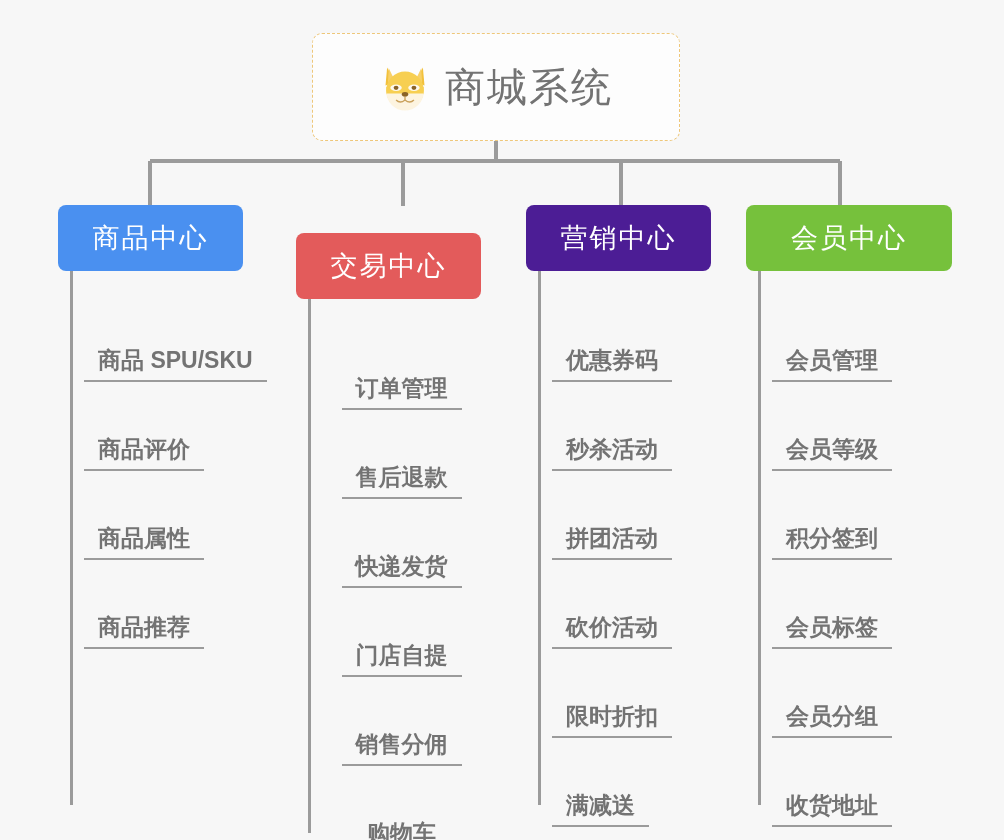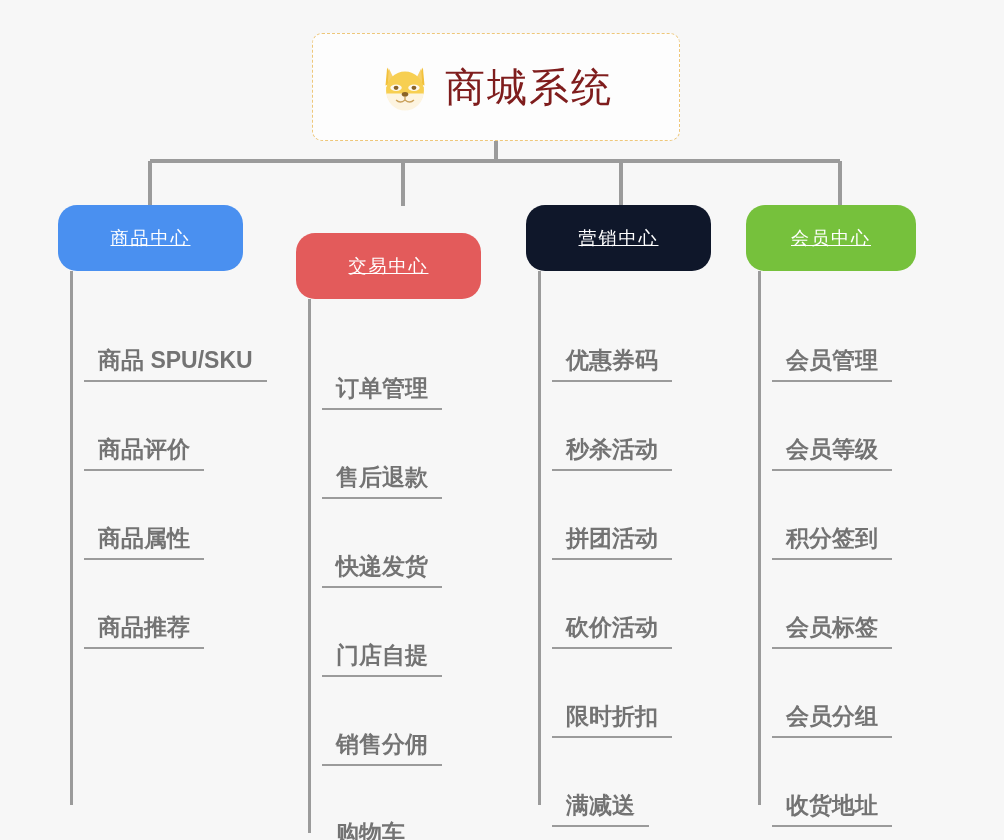--- a/index.html
+++ b/index.html
@@ -36,21 +36,21 @@
     gap: 14px;
   }
   .root-icon {
     width: 52px;
     height: 52px;
     flex: none;
     display: block;
   }
   .root-label {
     font-size: 40px;
-    color: #7f1d1d;
+    color: #737373;
     letter-spacing: 2px;
     line-height: 1;
     white-space: nowrap;
   }
 
   
   .connectors {
     position: absolute;
     left: 0;
     top: 0;
@@ -61,29 +61,28 @@
 
   
   .branch {
     position: absolute;
     top: 205px;
   }
   .branch-header {
     position: relative;
     box-sizing: border-box;
     height: 66px;
-    border-radius: 19px;
+    border-radius: 8px;
     display: flex;
     align-items: center;
     justify-content: center;
     color: #ffffff;
-    font-size: 18px;
+    font-size: 27px;
     letter-spacing: 2px;
     white-space: nowrap;
-    text-decoration: underline;
   }
   .branch-children {
     position: relative;
     margin-top: 0;
     padding-top: 22px;
   }
   .spine {
     position: absolute;
     top: 0;
     width: 3px;
@@ -109,29 +108,29 @@
 
   
   .branch-1 { left: 58px; }
   .branch-1 .branch-header { width: 185px; background: #4a90f0; }
   .branch-1 .spine { left: 12px; height: 534px; }
   .branch-1 .leaf { padding-left: 26px; }
 
   .branch-2 { left: 296px; margin-top: 28px; }
   .branch-2 .branch-header { width: 185px; background: #e35b5b; }
   .branch-2 .spine { left: 12px; height: 534px; }
-  .branch-2 .leaf { padding-left: 26px; }
+  .branch-2 .leaf { padding-left: 26px; justify-content: center; }
 
   .branch-3 { left: 526px; }
-  .branch-3 .branch-header { width: 185px; background: #0f172a; }
+  .branch-3 .branch-header { width: 185px; background: #4c1d95; }
   .branch-3 .spine { left: 12px; height: 534px; }
   .branch-3 .leaf { padding-left: 26px; }
 
   .branch-4 { left: 746px; }
-  .branch-4 .branch-header { width: 170px; background: #76c13c; }
+  .branch-4 .branch-header { width: 206px; background: #76c13c; }
   .branch-4 .spine { left: 12px; height: 534px; }
   .branch-4 .leaf { padding-left: 26px; }
 </style>
 </head>
 <body>
 
 <div id="mindmap">
 
   <svg class="connectors" width="1004" height="840" viewBox="0 0 1004 840">
 

